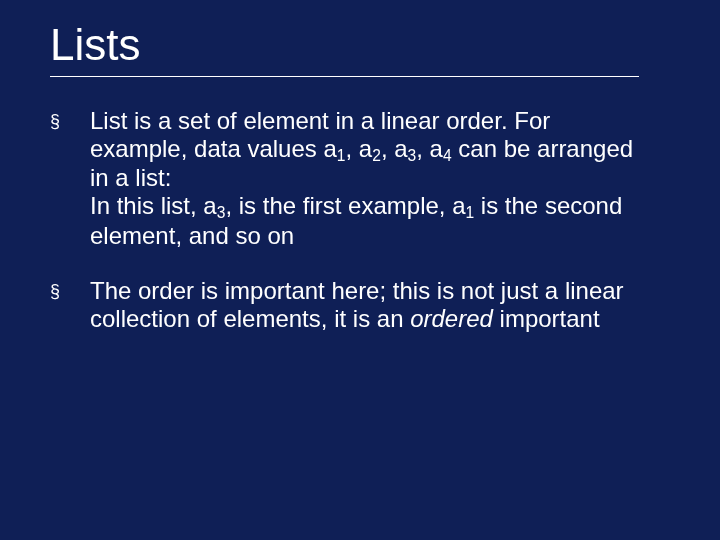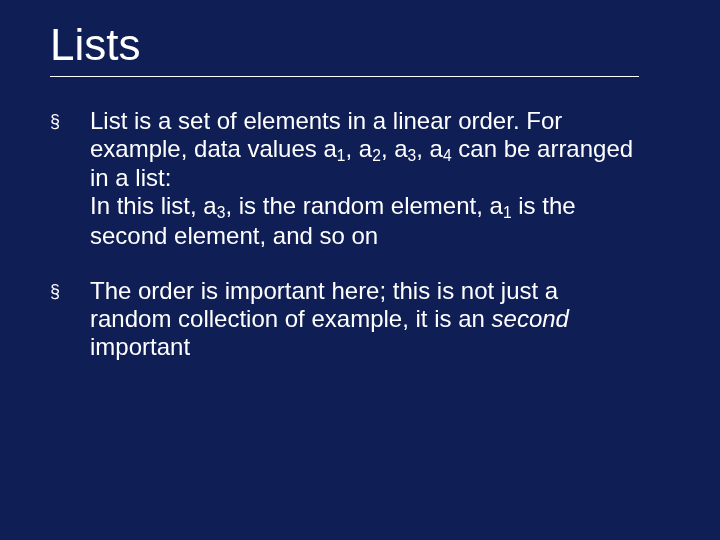--- a/index.html
+++ b/index.html
@@ -63,29 +63,29 @@
 <div class="slide">
   <h1 class="title">Lists</h1>
   <hr class="rule">
 
   <div class="bullets">
 
     <div class="item">
       <div class="marker">§</div>
       <div class="body">
         <div>
-          <span>List is a set of elements in a linear order. For example, data values a</span><sub>1</sub><span>, a</span><sub>2</sub><span>, a</span><sub>3</sub><span>, a</span><sub>4</sub><span> can be arranged in a list:</span>
+          <span>List is a set of element in a linear order. For example, data values a</span><sub>1</sub><span>, a</span><sub>2</sub><span>, a</span><sub>3</sub><span>, a</span><sub>4</sub><span> can be arranged in a list:</span>
         </div>
         <div>
-          <span>In this list, a</span><sub>3</sub><span>, is the random element, a</span><sub>1</sub><span> is the second element, and so on</span>
+          <span>In this list, a</span><sub>3</sub><span>, is the first example, a</span><sub>1</sub><span> is the second element, and so on</span>
         </div>
       </div>
     </div>
 
     <div class="item">
       <div class="marker">§</div>
       <div class="body">
-        <span>The order is important here; this is not just a random collection of example, it is an </span><span class="ordered">second</span><span> important</span>
+        <span>The order is important here; this is not just a linear collection of elements, it is an </span><span class="ordered">ordered</span><span> important</span>
       </div>
     </div>
 
   </div>
 </div>
 
 </body></html>

